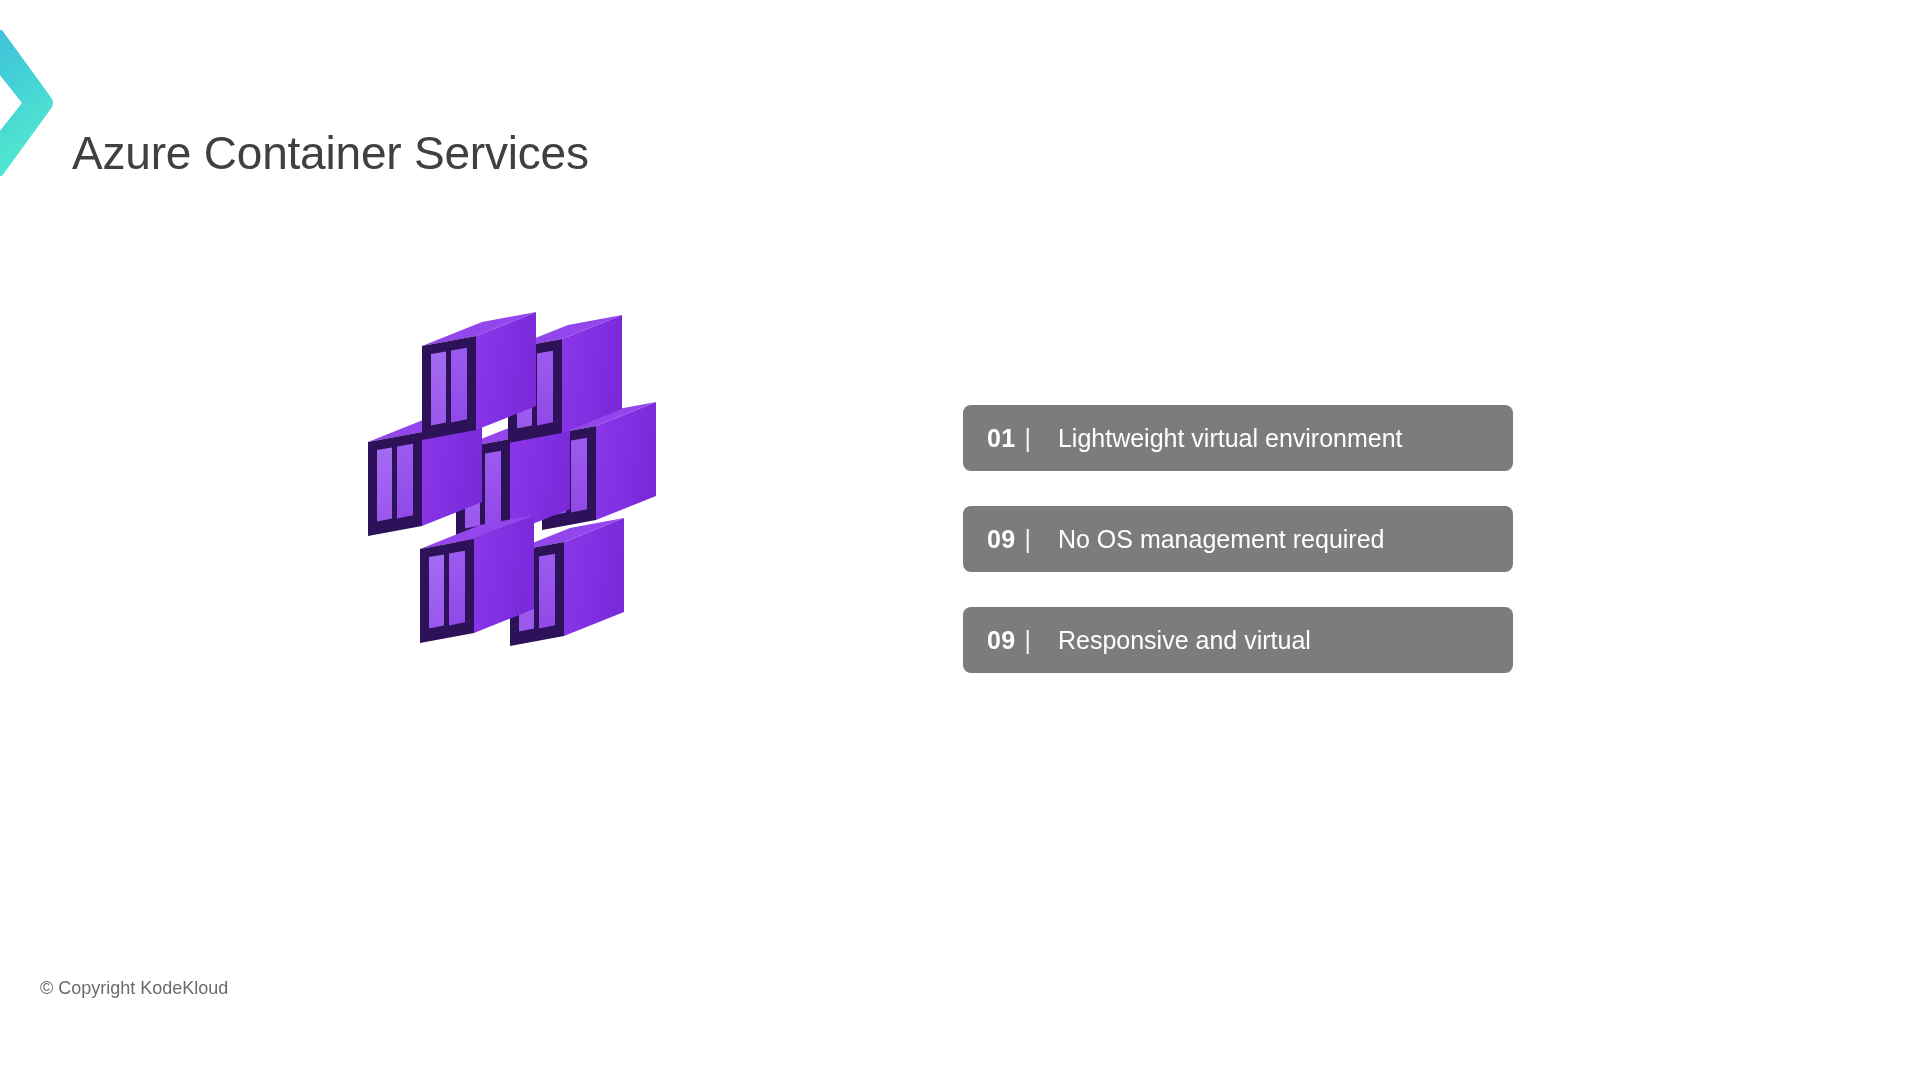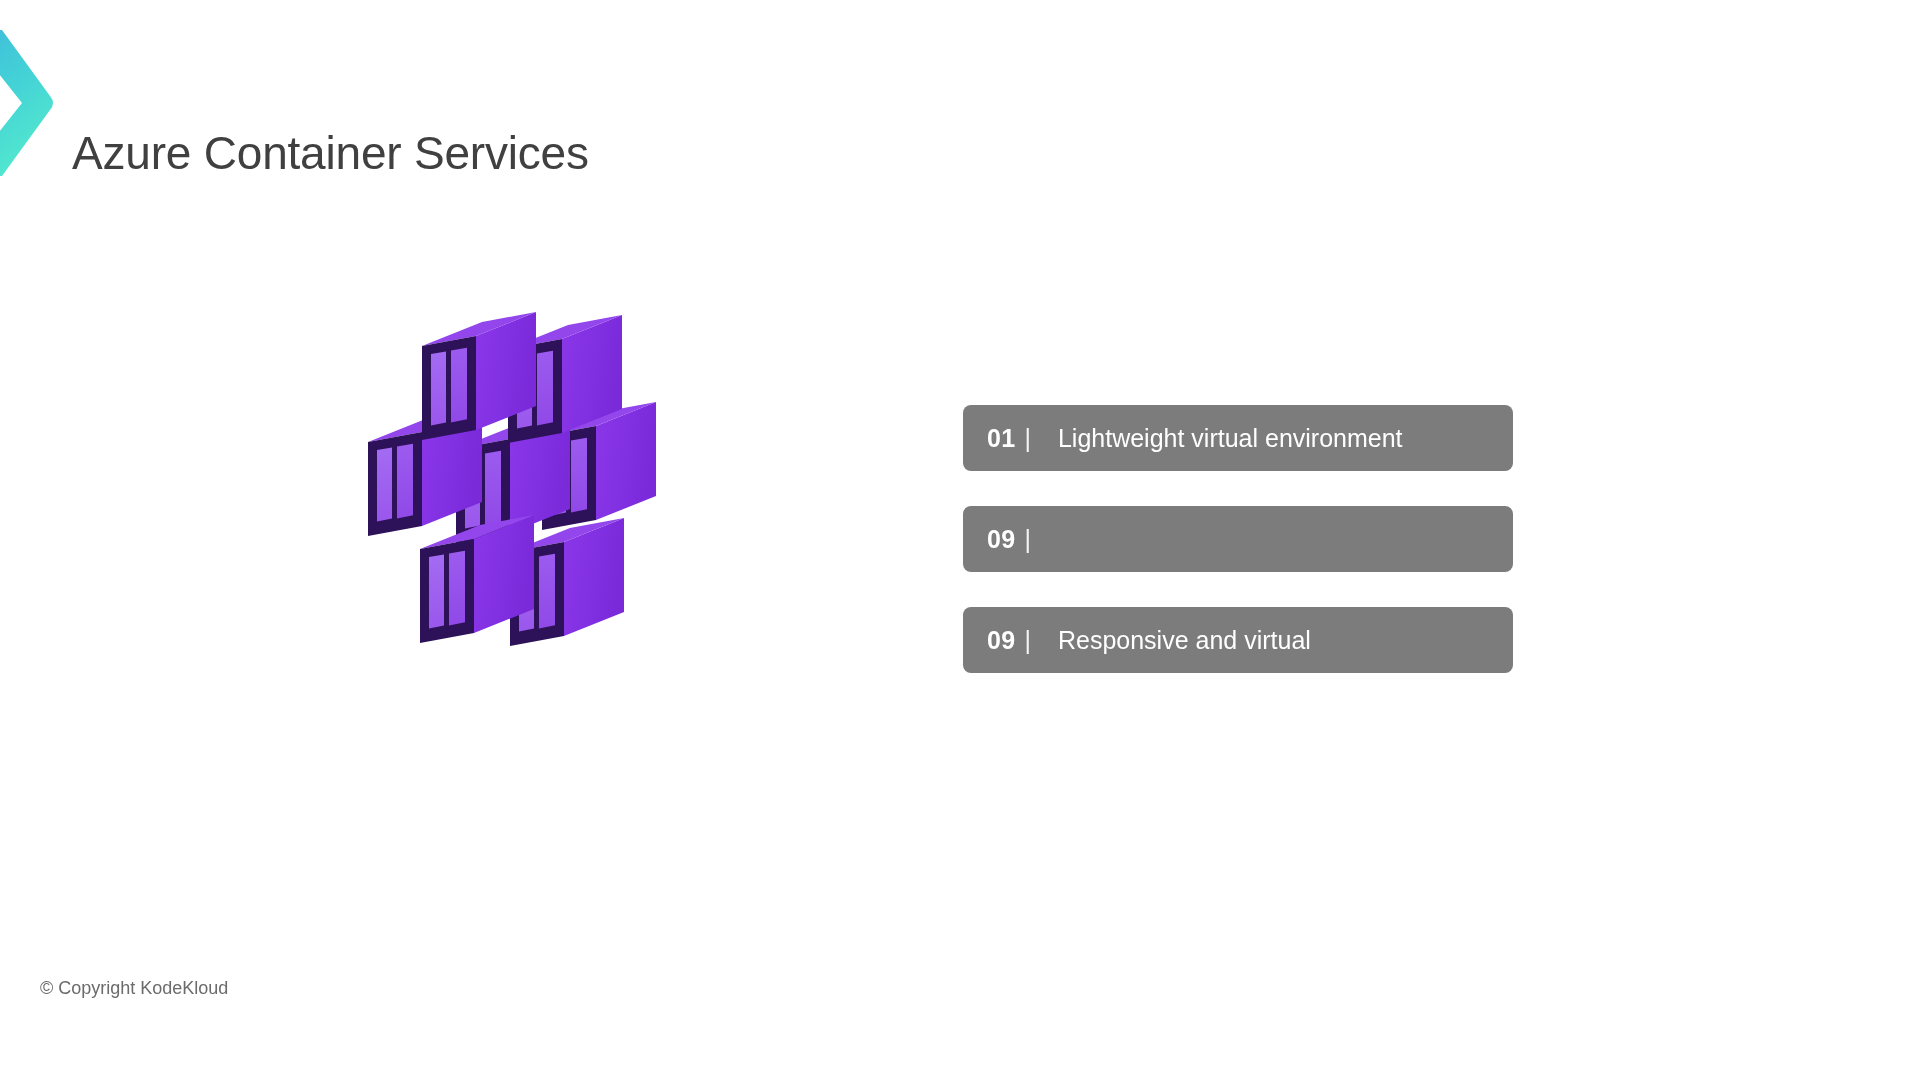--- a/index.html
+++ b/index.html
@@ -176,20 +176,21 @@
 
     <div class="feature-badge">
       <span class="feature-index">01</span>
       <span class="feature-sep">|</span>
       <span class="feature-text">Lightweight virtual environment</span>
     </div>
 
     <div class="feature-badge">
       <span class="feature-index">09</span>
       <span class="feature-sep">|</span>
+      <span class="feature-text">No OS management required</span>
     </div>
 
     <div class="feature-badge">
       <span class="feature-index">09</span>
       <span class="feature-sep">|</span>
       <span class="feature-text">Responsive and virtual</span>
     </div>
 
   </div>
 

